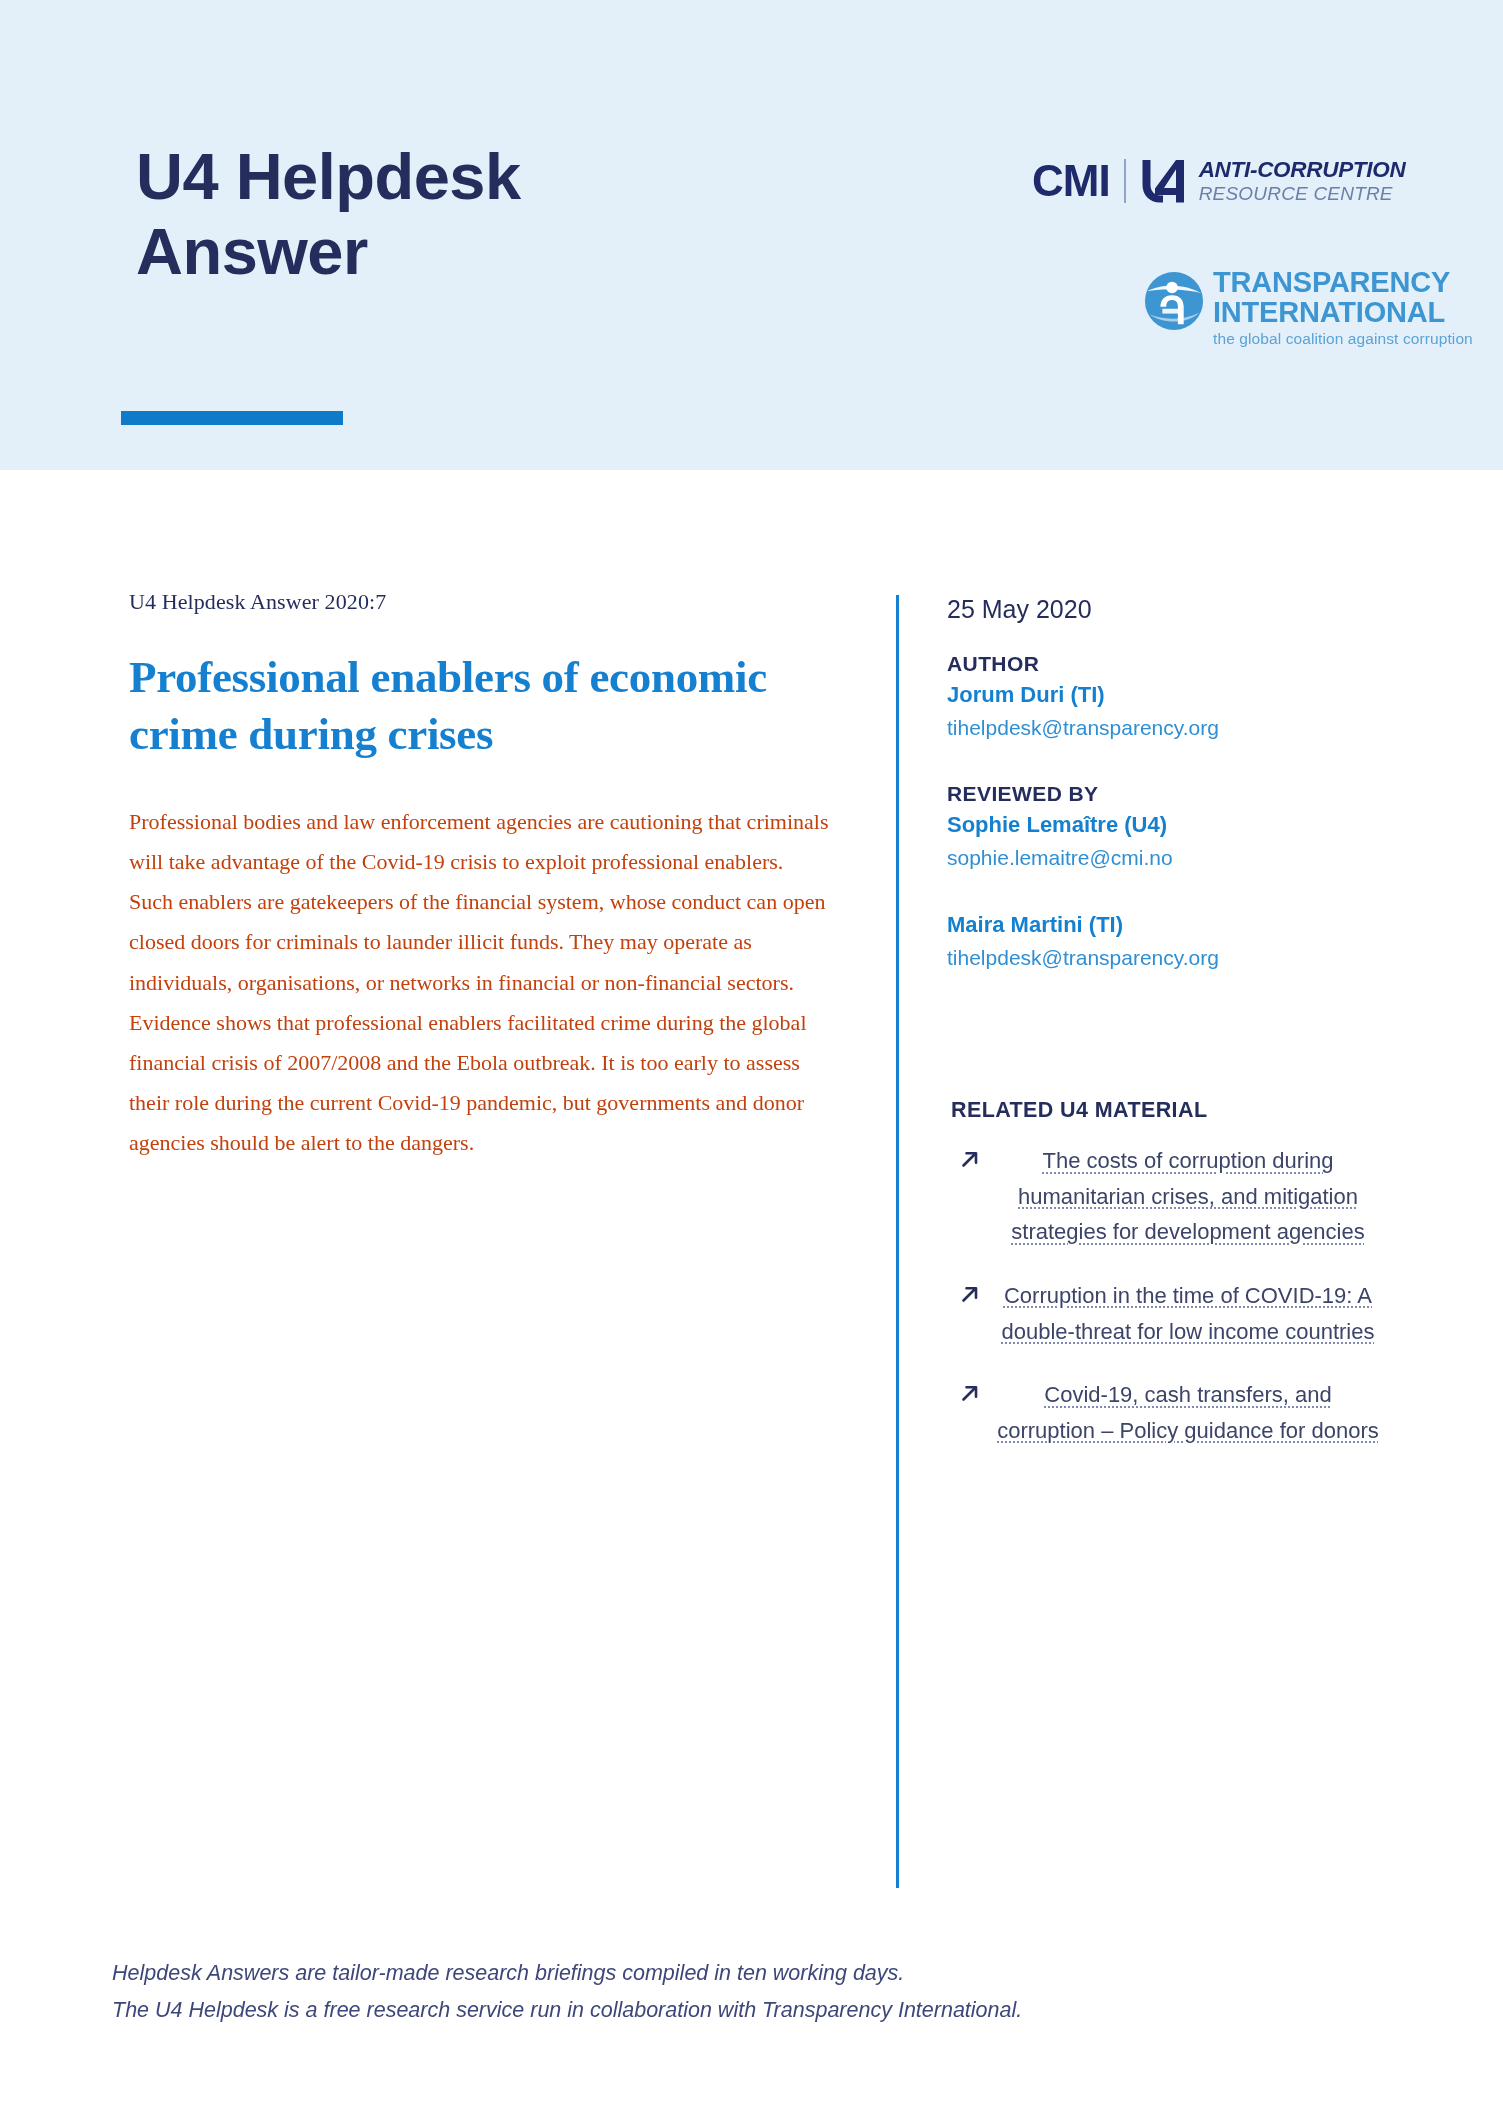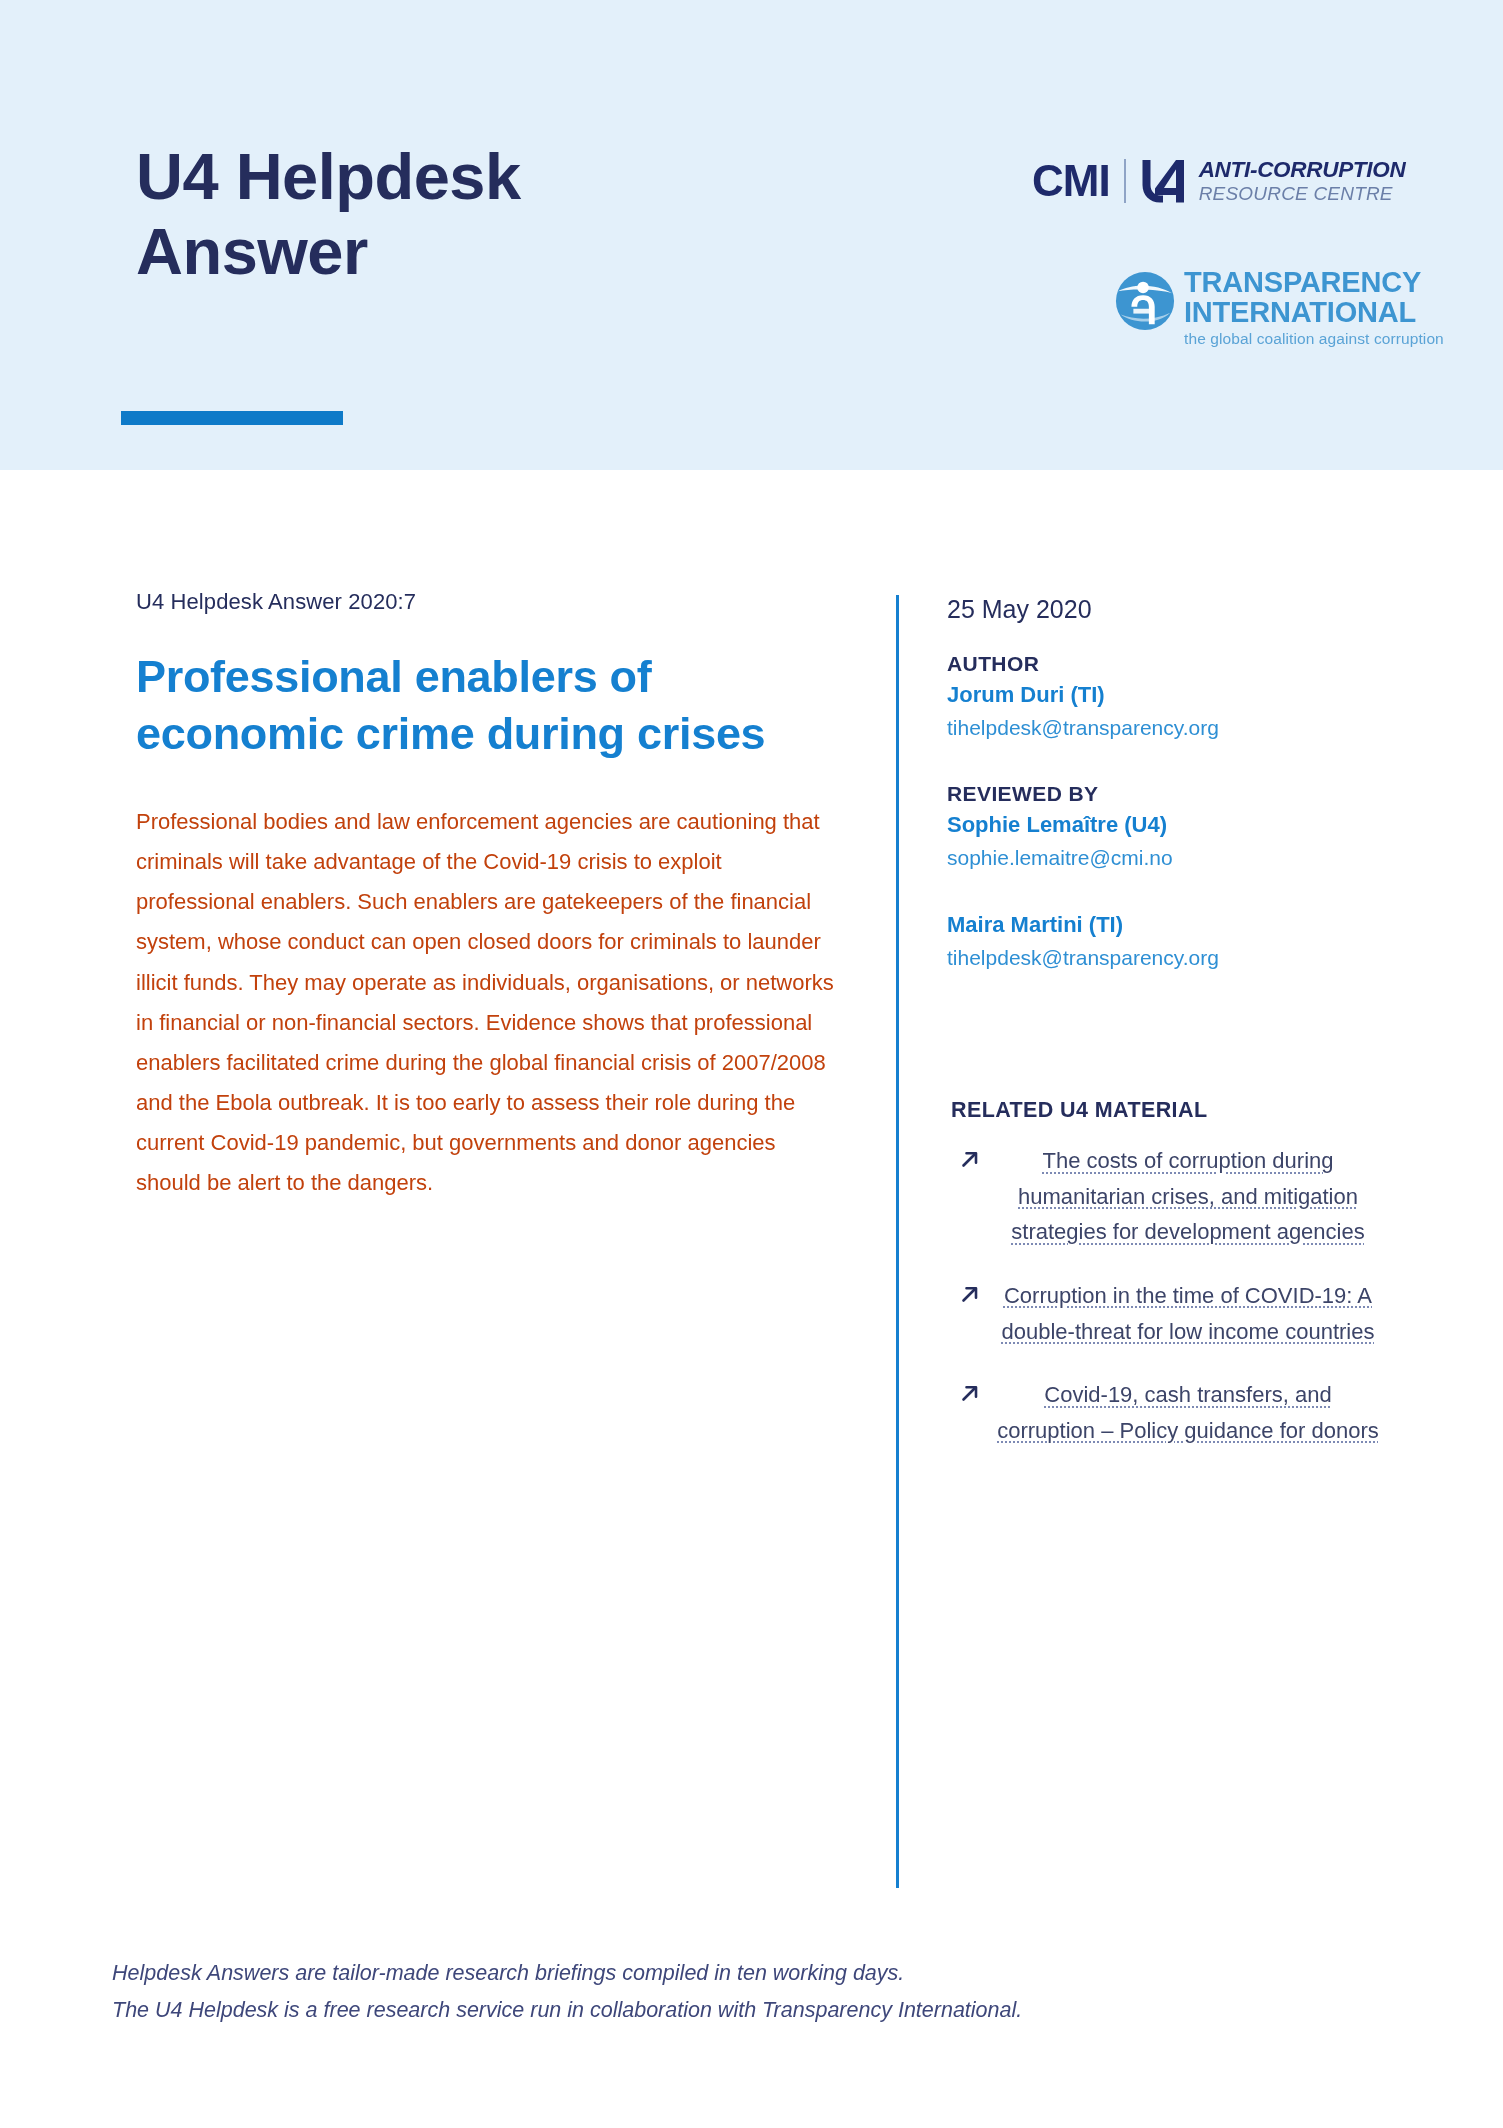--- a/index.html
+++ b/index.html
@@ -88,21 +88,21 @@
     font-size: 19px;
     letter-spacing: 0.2px;
     color: #6B7FA8;
     display: block;
     margin-top: 2px;
   }
 
   
   .ti-logo {
     position: absolute;
-    left: 1114px;
+    left: 1143px;
     top: 268px;
     display: flex;
     align-items: flex-start;
     height: 76px;
   }
   .ti-globe {
     width: 62px;
     height: 62px;
     display: block;
     margin-top: 2px;
@@ -140,23 +140,24 @@
     left: 896px;
     top: 125px;
     width: 3px;
     height: 1293px;
     background: #1580D0;
   }
 
   
   .left-col {
     position: absolute;
-    left: 136px;
+    left: 129px;
     top: 119px;
     width: 700px;
+    font-family: Liberation Serif, serif;
   }
   .doc-ref {
     font-size: 22px;
     color: #252D5C;
     margin: 0 0 34px 0;
     letter-spacing: 0.1px;
   }
   .doc-title {
     font-size: 45px;
     line-height: 1.26;

